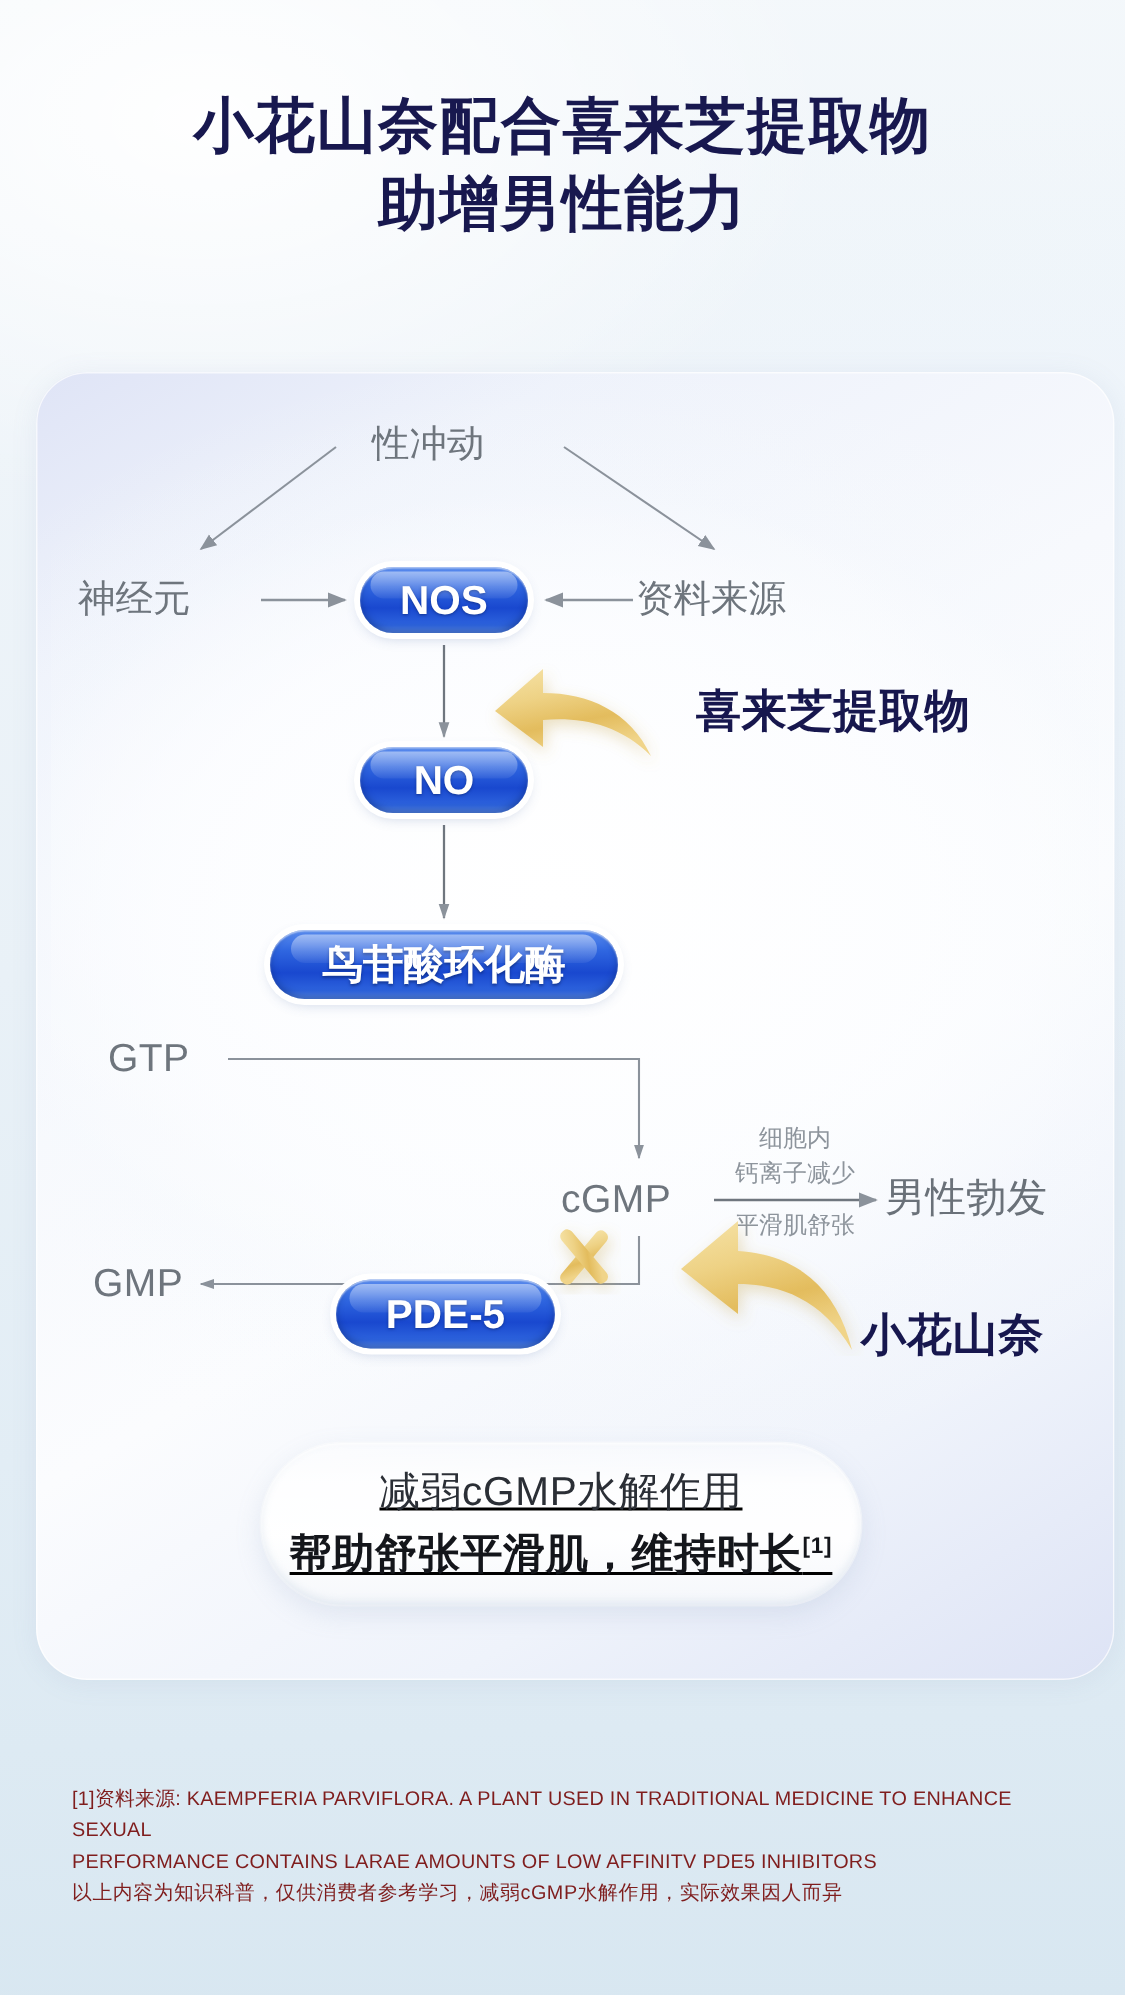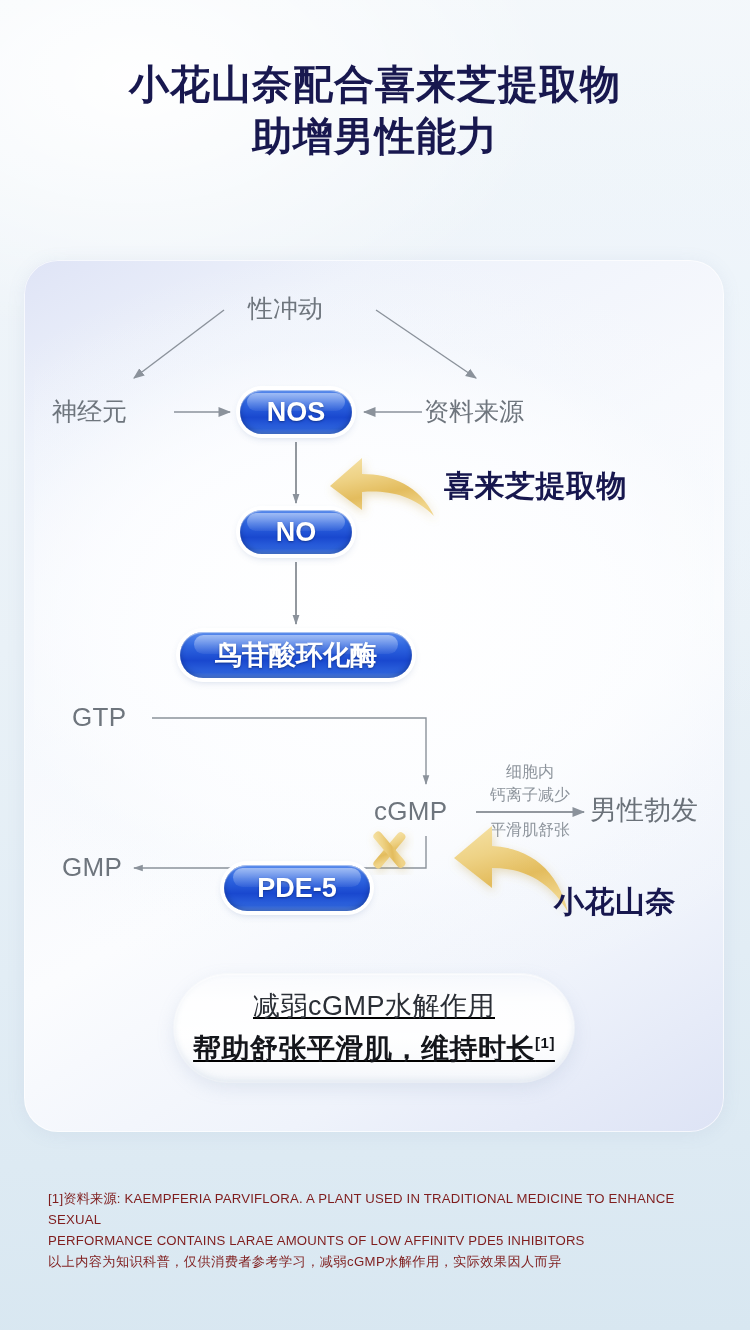--- a/index.html
+++ b/index.html
@@ -34,28 +34,29 @@
     line-height: 52px;
     font-weight: 700;
     letter-spacing: 1px;
   }
   .title-line { display: block; }
 
   
   .diagram-card {
     position: absolute;
     left: 24px;
-    top: 260px;
+    top: 248px;
     width: 700px;
     height: 872px;
     border-radius: 34px;
     background:
       radial-gradient(ellipse 520px 380px at 50% 42%, rgba(255,255,255,0.96) 0%, rgba(253,254,255,0.72) 48%, rgba(247,250,254,0.28) 75%, rgba(244,248,253,0) 100%),
       linear-gradient(150deg, #dfe4f6 0%, #eef2fb 16%, #f7f9fd 40%, #fbfcfe 58%, #eff3fb 80%, #dde3f5 100%);
     box-shadow: 0 2px 18px rgba(120,140,180,0.10), inset 0 0 0 1px rgba(255,255,255,0.70);
+    padding-left: 19px;
   }
   .diagram-inner {
     position: absolute;
     left: 10px;
     top: 10px;
     right: 10px;
     bottom: 10px;
     border-radius: 26px;
     background:
       radial-gradient(ellipse 480px 340px at 48% 40%, rgba(255,255,255,0.98) 0%, rgba(252,253,255,0.80) 52%, rgba(246,249,253,0.25) 80%, rgba(244,248,253,0) 100%);
@@ -125,20 +126,21 @@
   #pill-pde5 { left: 200px; top: 605px; width: 146px; height: 46px; font-size: 27px; }
 
   
   .gold-label {
     position: absolute;
     color: #17174e;
     font-size: 30px;
     font-weight: 700;
     white-space: nowrap;
     letter-spacing: 0.5px;
+    margin-left: 20px;
   }
   #label-xilaizhi { left: 420px; top: 206px; }
   #label-xiaohua  { left: 530px; top: 622px; }
 
   
   .gold-arrow { position: absolute; }
   #arrow-gold-1 { left: 296px; top: 190px; width: 120px; height: 80px; }
   #arrow-gold-2 { left: 424px; top: 560px; width: 128px; height: 96px; }
   #gold-cross   { left: 340px; top: 565px; width: 50px; height: 50px; }
 

